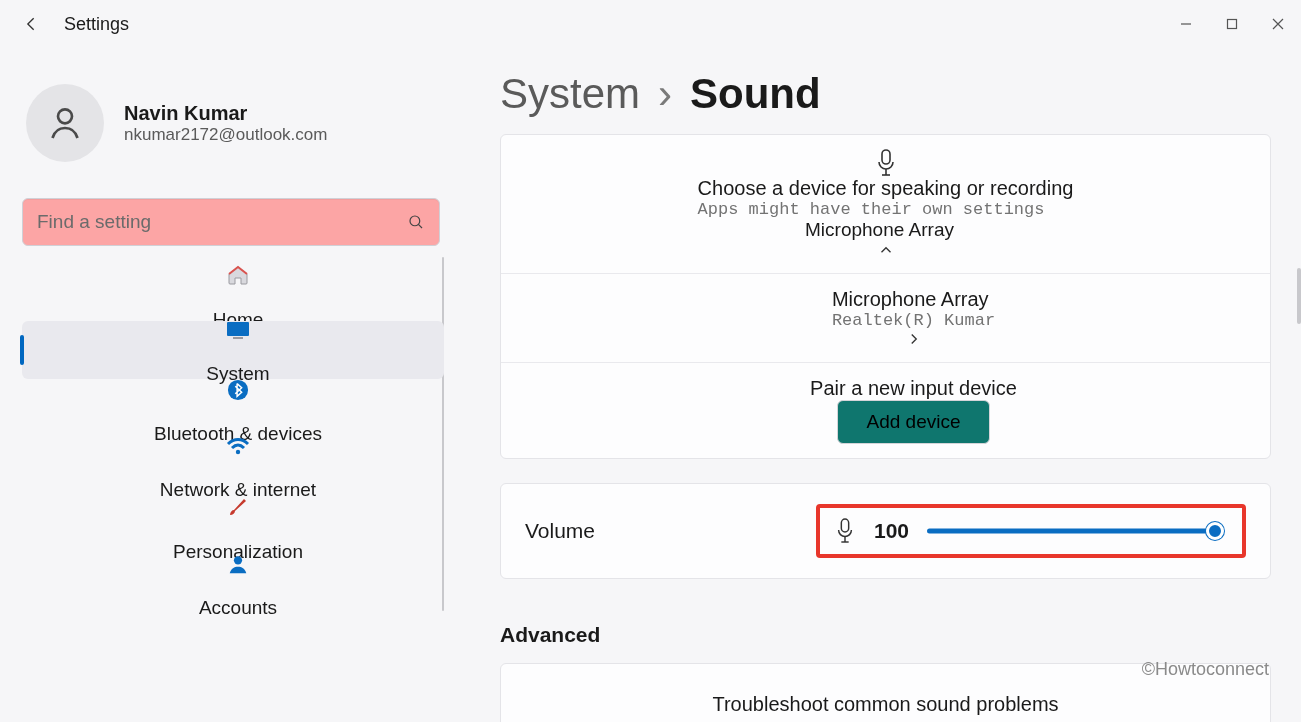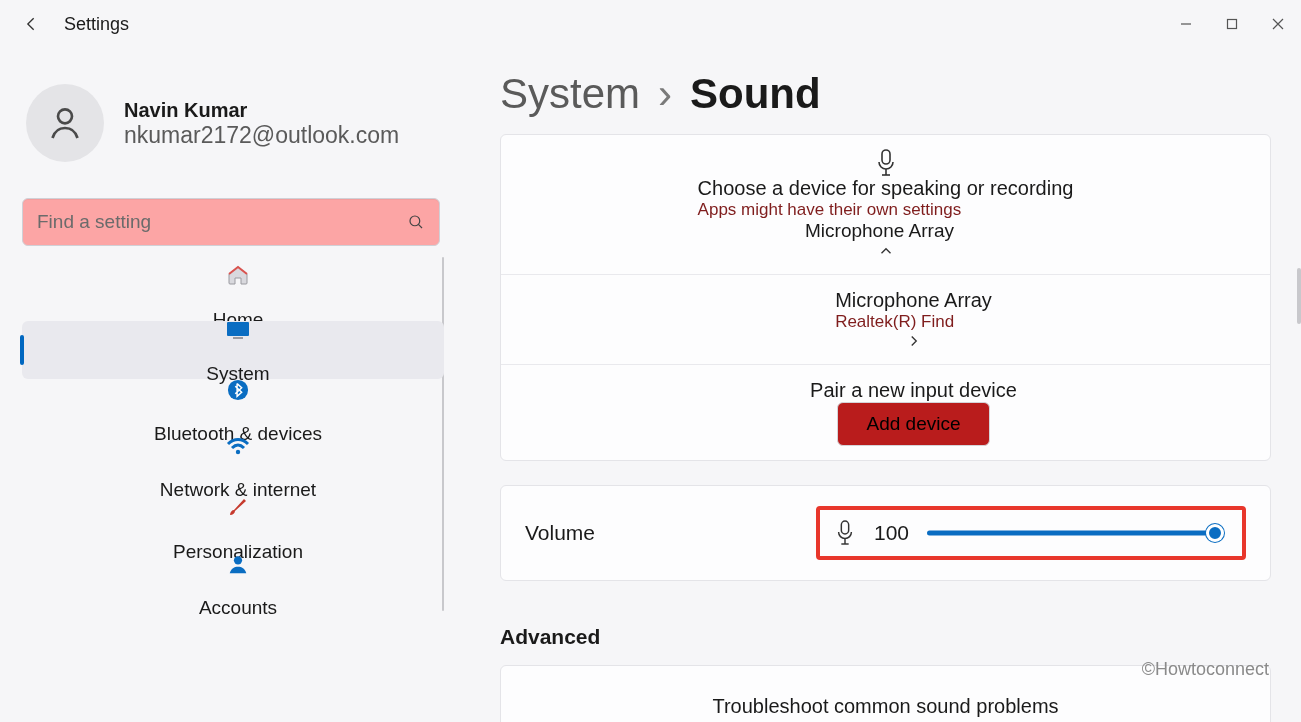--- a/index.html
+++ b/index.html
@@ -11,21 +11,21 @@
   .app-title { font-size:18px; font-weight:400; margin-left:8px; }
   .win-controls { margin-left:auto; display:flex; }
   .win-btn { width:46px; height:32px; display:flex; align-items:center; justify-content:center; color:#555; }
   
   .content { display:flex; height: calc(100% - 48px); }
   .sidebar { width: 460px; padding-left: 22px; padding-right: 16px; position:relative; }
   .profile { display:flex; align-items:center; gap:20px; margin-top:36px; margin-bottom:36px; }
   .avatar-circle { width:78px; height:78px; border-radius:50%; background:#e4e4e7; display:flex; align-items:center; justify-content:center; margin-left:4px; }
   .avatar-circle svg { width:40px; height:40px; stroke:#4a4a4a; }
   .profile-name { font-size:20px; font-weight:600; line-height:1.2; }
-  .profile-email { font-size:23px; color:#5a5a5a; }
+  .profile-email { font-size:17px; color:#5a5a5a; }
   .searchbox { width: 418px; height:48px; background:#fca5a5; border:1px solid #d0d0d6; border-radius:6px; display:flex; align-items:center; padding:0 14px; margin-bottom:17px; box-shadow: 0 1px 0 rgba(0,0,0,0.04) inset; }
   .searchbox input { border:none; outline:none; flex:1; font-size:19px; color:#555; background:transparent; }
   .searchbox input::placeholder { color:#6b6b6b; }
   .nav { display:flex; flex-direction:column; position:relative; }
   .nav-divider-right { position:absolute; right:0; top:-6px; bottom:0; width:2px; background:#c8c8cc; border-radius:1px; }
   .nav-item { display:flex; align-items:center; height:58px; gap:22px; padding-left:10px; border-radius:6px; position:relative; font-size:19px; cursor:default;flex-direction:column; }
   .nav-item .icn { width:30px; display:flex; align-items:center; justify-content:center; }
   .nav-item.active { background:#e9e9ee; }
   .nav-item.active::before { content:""; position:absolute; left:-2px; top:14px; bottom:14px; width:4px; background:#0067c0; border-radius:2px; }
   
@@ -34,28 +34,28 @@
   .bc-parent { color:#5a5a5a; font-weight:400; }
   .bc-sep { color:#7a7a7a; }
   .bc-current { font-weight:600; }
   .card { background:#fdfdfe; border:1px solid #e4e4e8; border-radius:6px; }
   .cards-stack { display:flex; flex-direction:column; gap:4px; }
   .row { display:flex; align-items:center; padding:14px 24px; min-height:74px;flex-direction:column; }
   .row + .row { border-top:1px solid #e9e9ed; }
   .row-icon { width:52px; display:flex; align-items:center; justify-content:center; }
   .row-text { flex:1; display:flex; flex-direction:column; justify-content:center; }
   .row-title { font-size:20px; }
-  .row-sub { font-size:17px; color:#7f1d1d; }
+  .row-sub { font-size:17px; color:#737373;font-family:Liberation Mono, monospace; }
   .row-value { font-size:19px; margin-right:12px; }
   .row-chev { color:#555; }
-  .add-btn { border:1px solid #d4d4d8; background:#b91c1c; border-radius:6px; padding:10px 28px; font-size:19px; }
+  .add-btn { border:1px solid #d4d4d8; background:#0f766e; border-radius:6px; padding:10px 28px; font-size:19px; }
   .volume-card { margin-top:20px; }
   .volume-row { display:flex; align-items:center; padding:20px 24px; }
   .vol-label { font-size:21px; }
-  .highlight-box { border:4px solid #e8362b; border-radius:4px; padding:10px 20px 10px 14px; display:flex; align-items:center; gap:18px; margin-left:auto; width:430px; }
+  .highlight-box { border:4px solid #e8362b; border-radius:4px; padding:10px 20px 10px 14px; display:flex; align-items:center; gap:18px; margin-left:auto; width:430px;font-weight:bold; }
   .vol-num { font-size:21px; }
   .slider { flex:1; position:relative; height:18px; }
   .track { position:absolute; left:0; right:0; top:50%; transform:translateY(-50%); height:5px; background:#0a6dc2; border-radius:3px; }
   .thumb { position:absolute; right:-2px; top:50%; transform:translate(0,-50%); width:18px; height:18px; background:#0a6dc2; border-radius:50%; box-shadow:0 0 0 3px #fff inset, 0 0 0 1px #0a6dc2; }
   .section-h { font-size:21px; font-weight:600; margin-top:44px; margin-bottom:16px; }
   .troubleshoot-card .row { min-height:80px; }
   .watermark { position:absolute; right:32px; bottom:42px; color:#8a8a8a; font-size:18px; }
   .scroll-hint { position:absolute; right:0; top:220px; width:4px; height:56px; background:#c8c8cc; border-radius:2px; }
   svg { display:block; }
 </style>
@@ -208,21 +208,21 @@
           <div class="row-chev">
               <svg width="18" height="18" viewBox="0 0 24 24" fill="none" stroke="#333" stroke-width="1.8">
                 <path d="M6 15l6-6 6 6"></path>
               </svg>
             </div>
         </div>
 
         <div class="row" style="padding-left:80px;">
           <div class="row-text">
             <div class="row-title">Microphone Array</div>
-            <div class="row-sub">Realtek(R) Find</div>
+            <div class="row-sub">Realtek(R) Kumar</div>
           </div>
           <div class="row-chev">
               <svg width="18" height="18" viewBox="0 0 24 24" fill="none" stroke="#333" stroke-width="1.8">
                 <path d="M9 6l6 6-6 6"></path>
               </svg>
             </div>
         </div>
 
         <div class="row" style="padding-left:80px;justify-content:space-between;">
           <div class="row-text">

